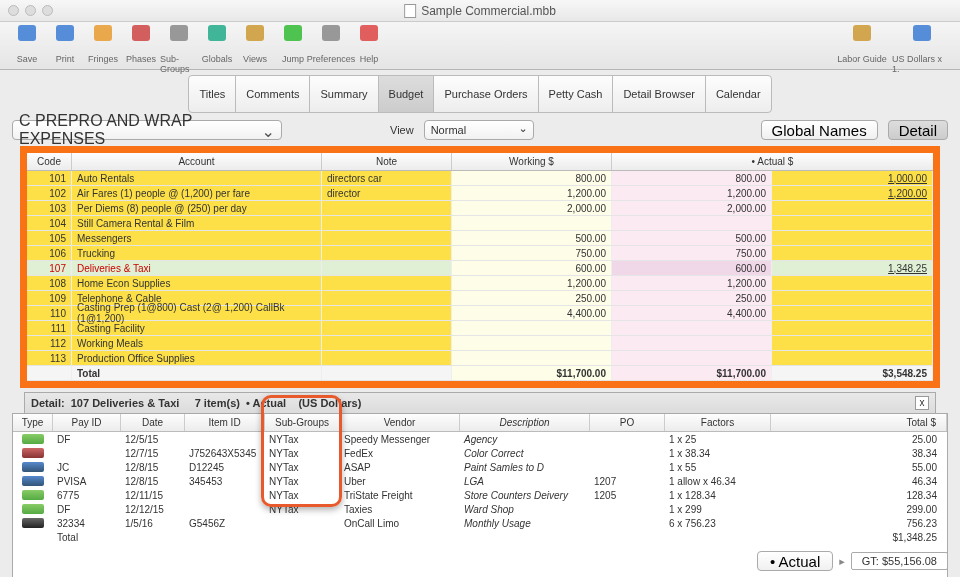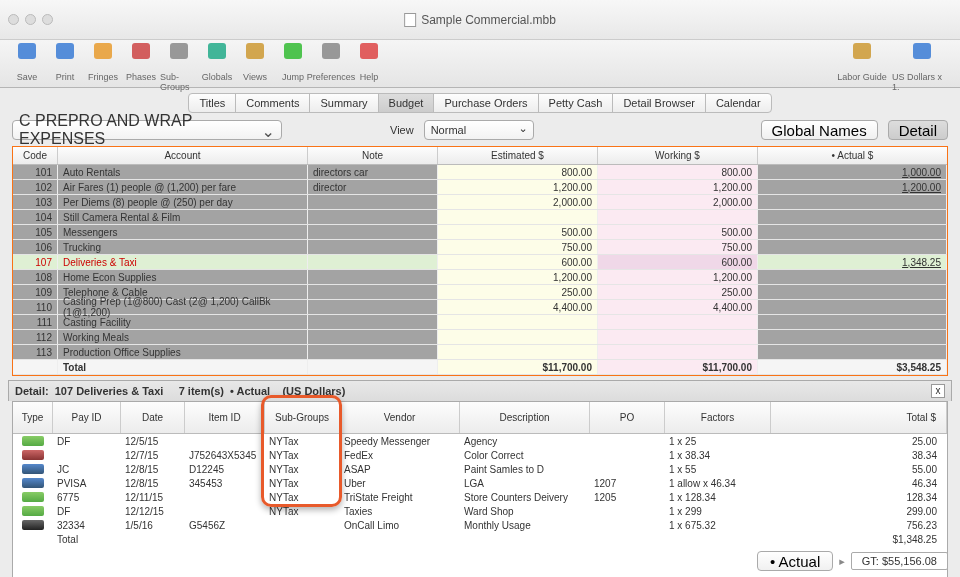--- a/index.html
+++ b/index.html
@@ -1,59 +1,59 @@
 <!DOCTYPE html>
 <html><head>
 <meta charset="utf-8">
 <style>
 * { margin:0; padding:0; box-sizing:border-box; font-family:-apple-system,"Helvetica Neue",Arial,sans-serif; }
 body { width:960px; height:577px; background:#ececec; font-size:11px; color:#333; overflow:hidden; position:relative; }
-.titlebar { height:40px; background:linear-gradient(#f7f7f7,#e8e8e8); border-bottom:1px solid #ccc; display:flex; align-items:center; padding:0 8px; position:relative; }
+.titlebar { height:22px; background:linear-gradient(#f7f7f7,#e8e8e8); border-bottom:1px solid #ccc; display:flex; align-items:center; padding:0 8px; position:relative; }
 .traffic { display:flex; gap:6px; }
 .dot { width:11px; height:11px; border-radius:50%; background:#ddd; border:1px solid #bbb; }
 .title { position:absolute; left:50%; transform:translateX(-50%); color:#555; font-size:12px; display:flex; align-items:center; gap:5px; }
 .title-icon { width:12px; height:14px; background:#fff; border:1px solid #999; position:relative; }
 .toolbar { height:48px; background:linear-gradient(#f5f5f5,#e5e5e5); border-bottom:1px solid #b5b5b5; display:flex; align-items:center; padding:2px 8px 0; }
 .tbtn { display:flex; flex-direction:column; align-items:center; width:38px; cursor:pointer; }
 .tbtn .ico { width:28px; height:26px; display:flex; align-items:center; justify-content:center; }
 .tbtn .lbl { font-size:9px; color:#666; margin-top:8px; }
 .spacer { flex:1; }
 .tabset { display:flex; justify-content:center; padding:5px 0 4px; gap:0; }
-.tab { padding:3px 10px; border:1px solid #bbb; background:linear-gradient(#fdfdfd,#ededed); font-size:11px; cursor:pointer; margin-left:-1px; }
+.tab { padding:12px 10px; border:1px solid #bbb; background:linear-gradient(#fdfdfd,#ededed); font-size:11px; cursor:pointer; margin-left:-1px; }
 .tab:first-child { border-radius:4px 0 0 4px; margin-left:0; }
 .tab:last-child { border-radius:0 4px 4px 0; }
 .tab.active { background:linear-gradient(#ddd,#ccc); }
 .subbar { display:flex; align-items:center; padding:3px 12px 6px; gap:10px; }
 .dropdown { flex:0 0 270px; height:20px; border:1px solid #aaa; border-radius:4px; background:linear-gradient(#fff,#f2f2f2); padding:0 20px 0 6px; font-size:16px; display:flex; align-items:center; position:relative; }
 .dropdown::after { content:"⌄"; position:absolute; right:6px; top:1px; color:#555; }
 .sel2 { width:110px; height:20px; border:1px solid #aaa; border-radius:4px; background:linear-gradient(#fff,#f2f2f2); padding:0 18px 0 6px; font-size:11px; display:flex; align-items:center; position:relative; }
 .sel2::after { content:"⌄"; position:absolute; right:5px; top:1px; }
 .rbtn { height:20px; padding:0 10px; border:1px solid #aaa; border-radius:4px; background:linear-gradient(#fff,#f0f0f0); font-size:15px; cursor:pointer; }
 .rbtn.active { background:linear-gradient(#ddd,#ccc); }
-.grid { margin:0 12px; border:1px solid #f97316; background:#a3a3a3; }
+.grid { margin:0 20px; border:7px solid #f97316; background:#fde047; }
 .gheader { display:flex; background:linear-gradient(#fdfdfd,#ececec); border-bottom:1px solid #bbb; font-size:10px; }
 .gheader > div { padding:3px 5px; border-right:1px solid #ccc; text-align:center; }
 .gheader > div:last-child { border-right:none; }
 .col-code { width:45px; } .col-acct { width:250px; text-align:left!important; } .col-note { width:130px; } .col-est{width:160px;text-align:right!important;} .col-work{width:160px;text-align:right!important;} .col-act{flex:1;text-align:right!important;}
 .grow { display:flex; border-bottom:1px solid #e5e5e5; font-size:10px; height:15px; align-items:center; }
 .grow > div { padding:0 5px; border-right:1px solid #eee; height:100%; display:flex; align-items:center; }
 .grow .col-code { justify-content:flex-end; }
 .grow .col-est,.grow .col-work,.grow .col-act { justify-content:flex-end; }
 .grow.sel { background:#dff0d4; }
 .grow.sel .col-work { background:#f0d8e8; }
 .grow.total { background:#f5f5f5; font-weight:bold; }
 .grow.redrow .col-code,.grow.redrow .col-acct { color:#c00; }
 .col-est { background:#fdfde8; } .col-work{background:#fbeaf2;}
 .underline { text-decoration:underline; }
-.detail-hdr { margin:4px 8px 0; background:linear-gradient(#e8e8e8,#dcdcdc); border:1px solid #aaa; border-bottom:none; padding:3px 6px; font-size:11px; display:flex; align-items:center; }
+.detail-hdr { margin:4px 24px 0; background:linear-gradient(#e8e8e8,#dcdcdc); border:1px solid #aaa; border-bottom:none; padding:3px 6px; font-size:11px; display:flex; align-items:center; }
 .detail-hdr .closebtn { margin-left:auto; width:14px; height:14px; border:1px solid #999; background:#fff; text-align:center; line-height:11px; font-size:10px; cursor:pointer; }
 .dgrid { margin:0 12px; border:1px solid #aaa; background:#fff; }
 .dheader { display:flex; background:linear-gradient(#fdfdfd,#ececec); border-bottom:1px solid #bbb; font-size:10px; }
-.dheader>div{padding:10px 4px; border-right:1px solid #ccc; text-align:center;}
-.d-type{width:40px;} .d-pay{width:68px;} .d-date{width:64px;} .d-item{width:80px;} .d-sg{width:75px;} .d-vendor{width:120px;} .d-desc{width:130px;} .d-po{width:75px;} .d-fact{width:106px;} .d-tot{flex:1;text-align:right!important;padding-right:10px!important;}
+.dheader>div{padding:3px 4px; border-right:1px solid #ccc; text-align:center;}
+.d-type{width:40px;} .d-pay{width:68px;} .d-date{width:64px;} .d-item{width:80px;} .d-sg{width:75px;} .d-vendor{width:120px;} .d-desc{width:130px;font-style:italic;} .d-po{width:75px;} .d-fact{width:106px;} .d-tot{flex:1;text-align:right!important;padding-right:10px!important;}
 .drow{display:flex;font-size:10px;height:14px;align-items:center;}
 .drow>div{padding:0 4px;height:100%;display:flex;align-items:center;}
 .drow .d-tot{justify-content:flex-end;}
 .drow .d-type{justify-content:center;}
 .typeicon{width:22px;height:10px;border-radius:2px;}
 .ti-g{background:linear-gradient(#8c6,#5a4);} .ti-p{background:linear-gradient(#c66,#833);} .ti-b{background:linear-gradient(#58c,#357);} .ti-bk{background:linear-gradient(#666,#222);}
 .highlight-box { position:absolute; border:3px solid #e85a2b; border-radius:10px; pointer-events:none; box-shadow:0 3px 6px rgba(0,0,0,.3); }
 .dspace { height:34px; }
 .dbuttons { margin:6px 12px 0; display:flex; align-items:center; gap:6px; }
 .dbn { height:20px; padding:0 14px; border:1px solid #aaa; border-radius:10px; background:linear-gradient(#fff,#f0f0f0); font-size:11px; cursor:pointer; }
@@ -206,21 +206,20 @@
   <div class="spacer"></div>
   <button class="rbtn">Global Names</button>
   <button class="rbtn active">Detail</button>
 </div>
 
 <div class="grid">
   <div class="gheader">
     <div class="col-code">Code</div>
     <div class="col-acct" style="text-align:center!important;">Account</div>
     <div class="col-note">Note</div>
-    <div class="col-est" style="text-align:center!important;background:transparent;">Estimated $</div>
     <div class="col-work" style="text-align:center!important;background:transparent;">Working $</div>
     <div class="col-act" style="text-align:center!important;">• Actual $</div>
   </div>
   <div id="grows">
       <div class="grow">
      <div class="col-code">101</div>
         <div class="col-acct">Auto Rentals</div>
         <div class="col-note">directors car</div>
      <div class="col-est">800.00</div>
         <div class="col-work">800.00</div>
@@ -447,21 +446,21 @@
      <div class="d-type">
           <div class="typeicon ti-bk"></div>
         </div>
      <div class="d-pay">32334</div>
         <div class="d-date">1/5/16</div>
         <div class="d-item">G5456Z</div>
      <div class="d-sg"></div>
         <div class="d-vendor">OnCall Limo</div>
         <div class="d-desc">Monthly Usage</div>
      <div class="d-po"></div>
-        <div class="d-fact">1  x 675.32</div>
+        <div class="d-fact">6  x 756.23</div>
         <div class="d-tot">756.23</div>
       </div>
     </div>
   <div class="drow">
     <div class="d-type"></div>
       <div class="d-pay">Total</div>
     <div class="d-date"></div>
       <div class="d-item"></div>
       <div class="d-sg"></div>
       <div class="d-vendor"></div>

